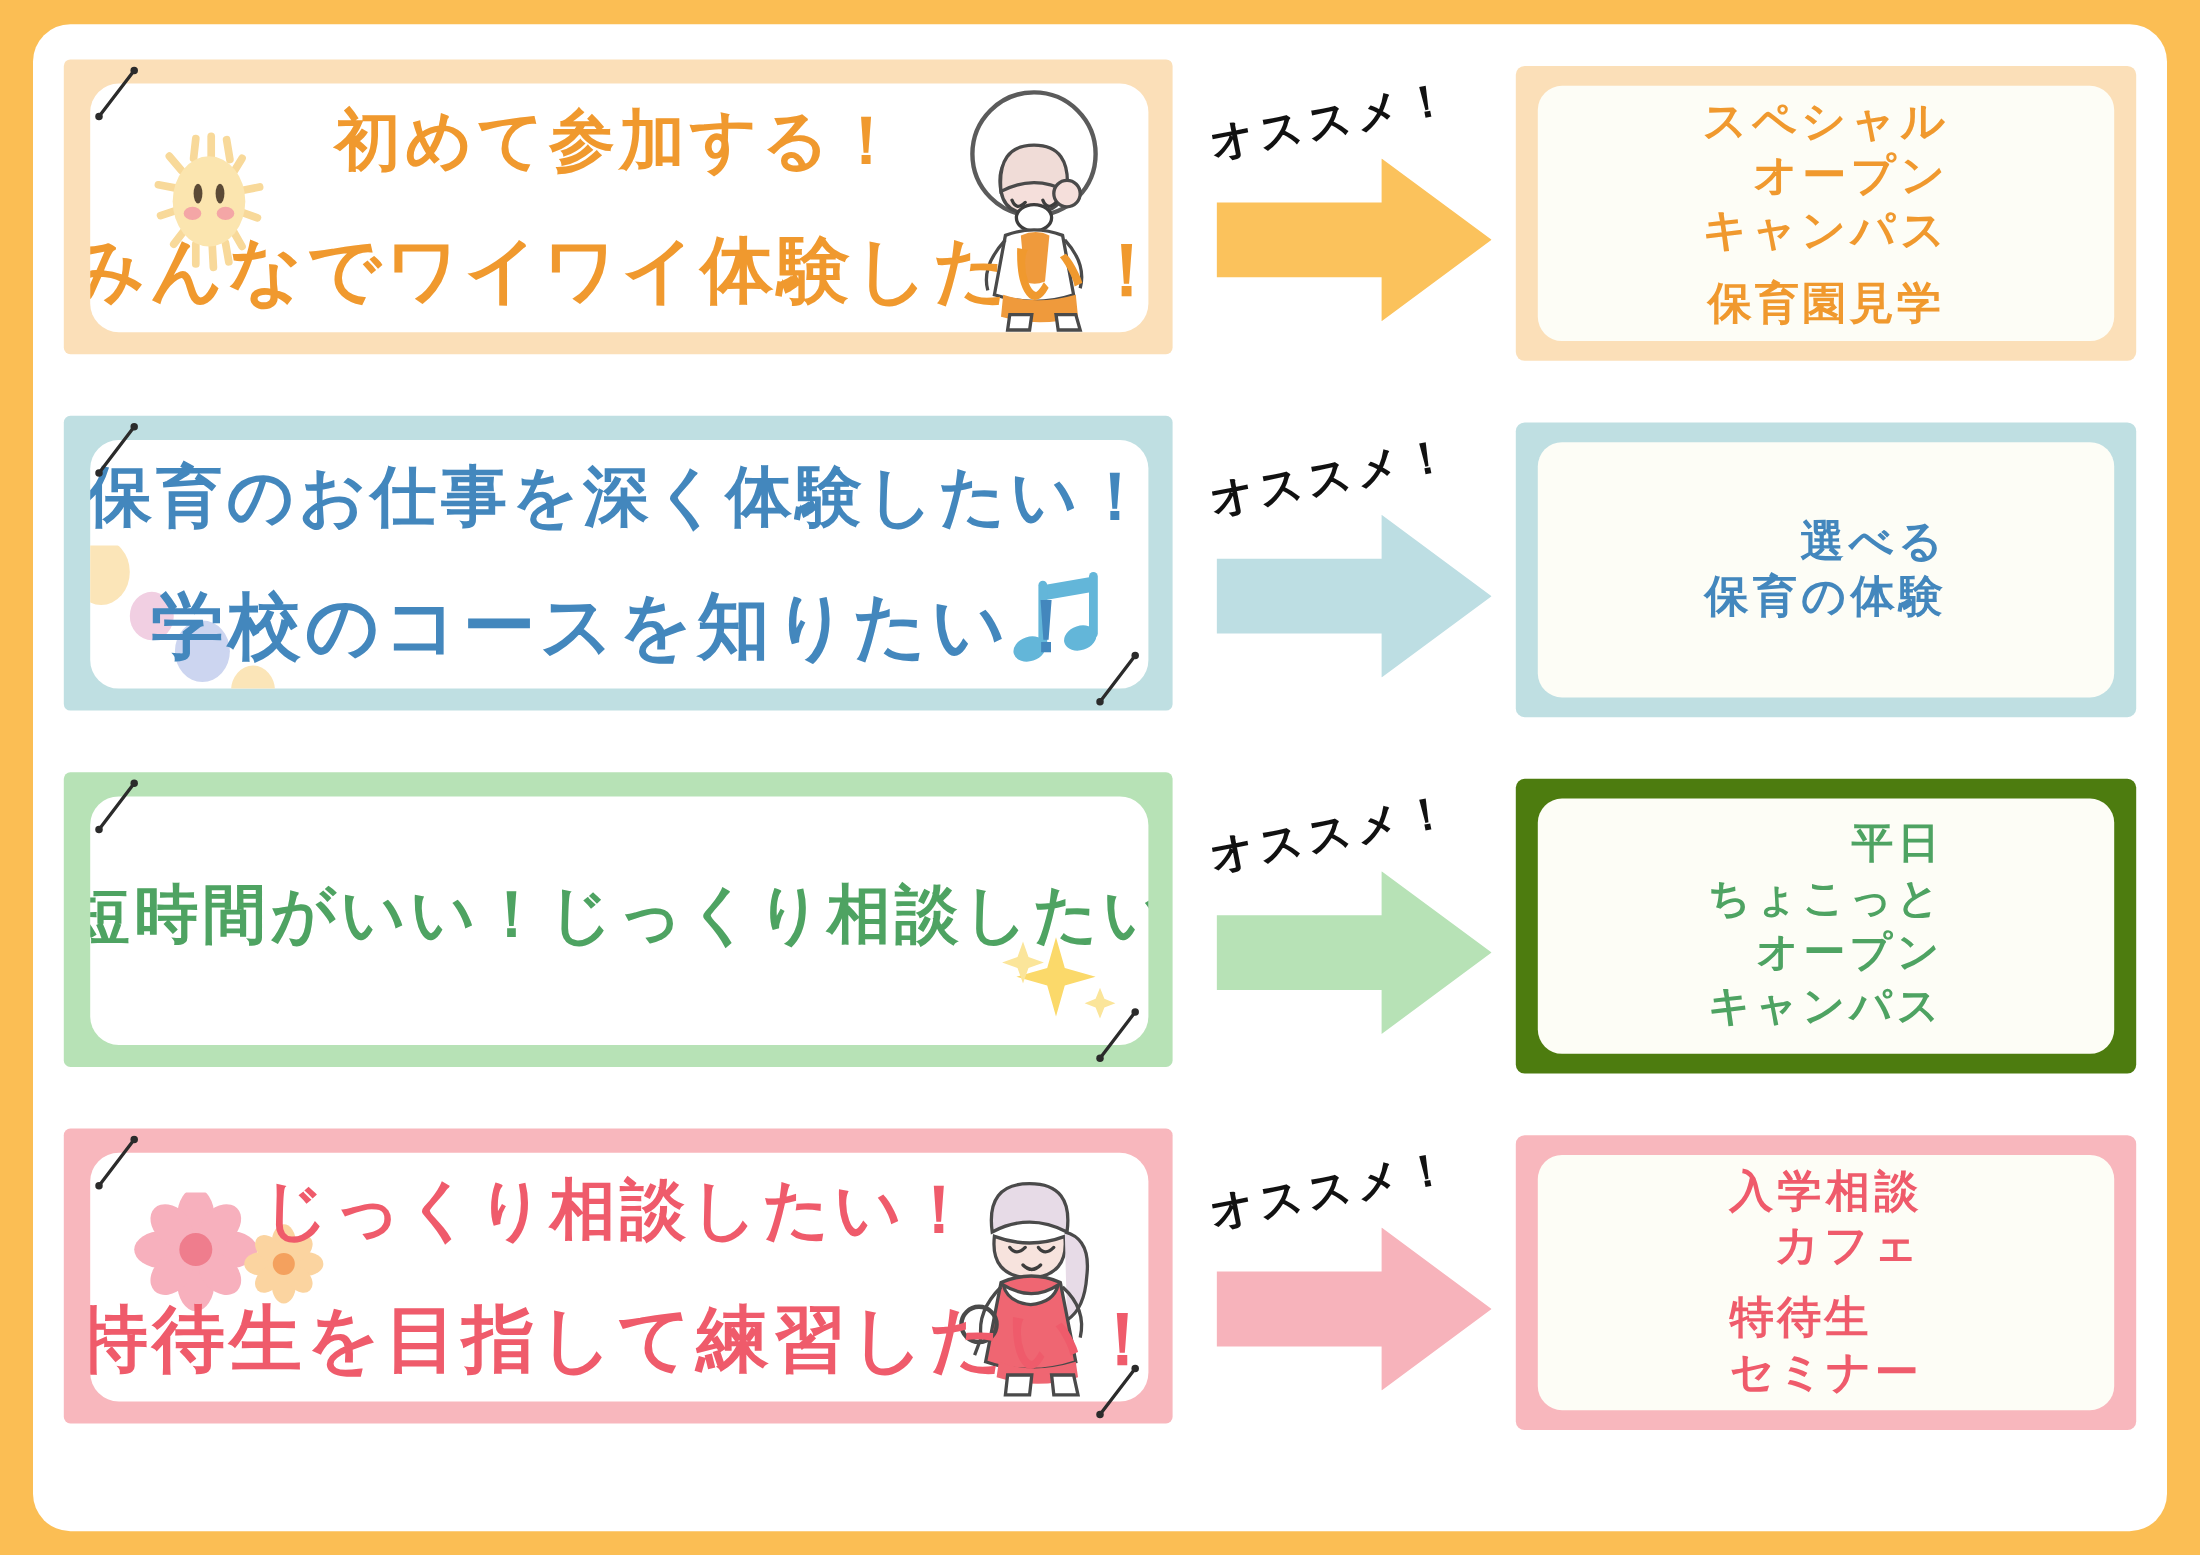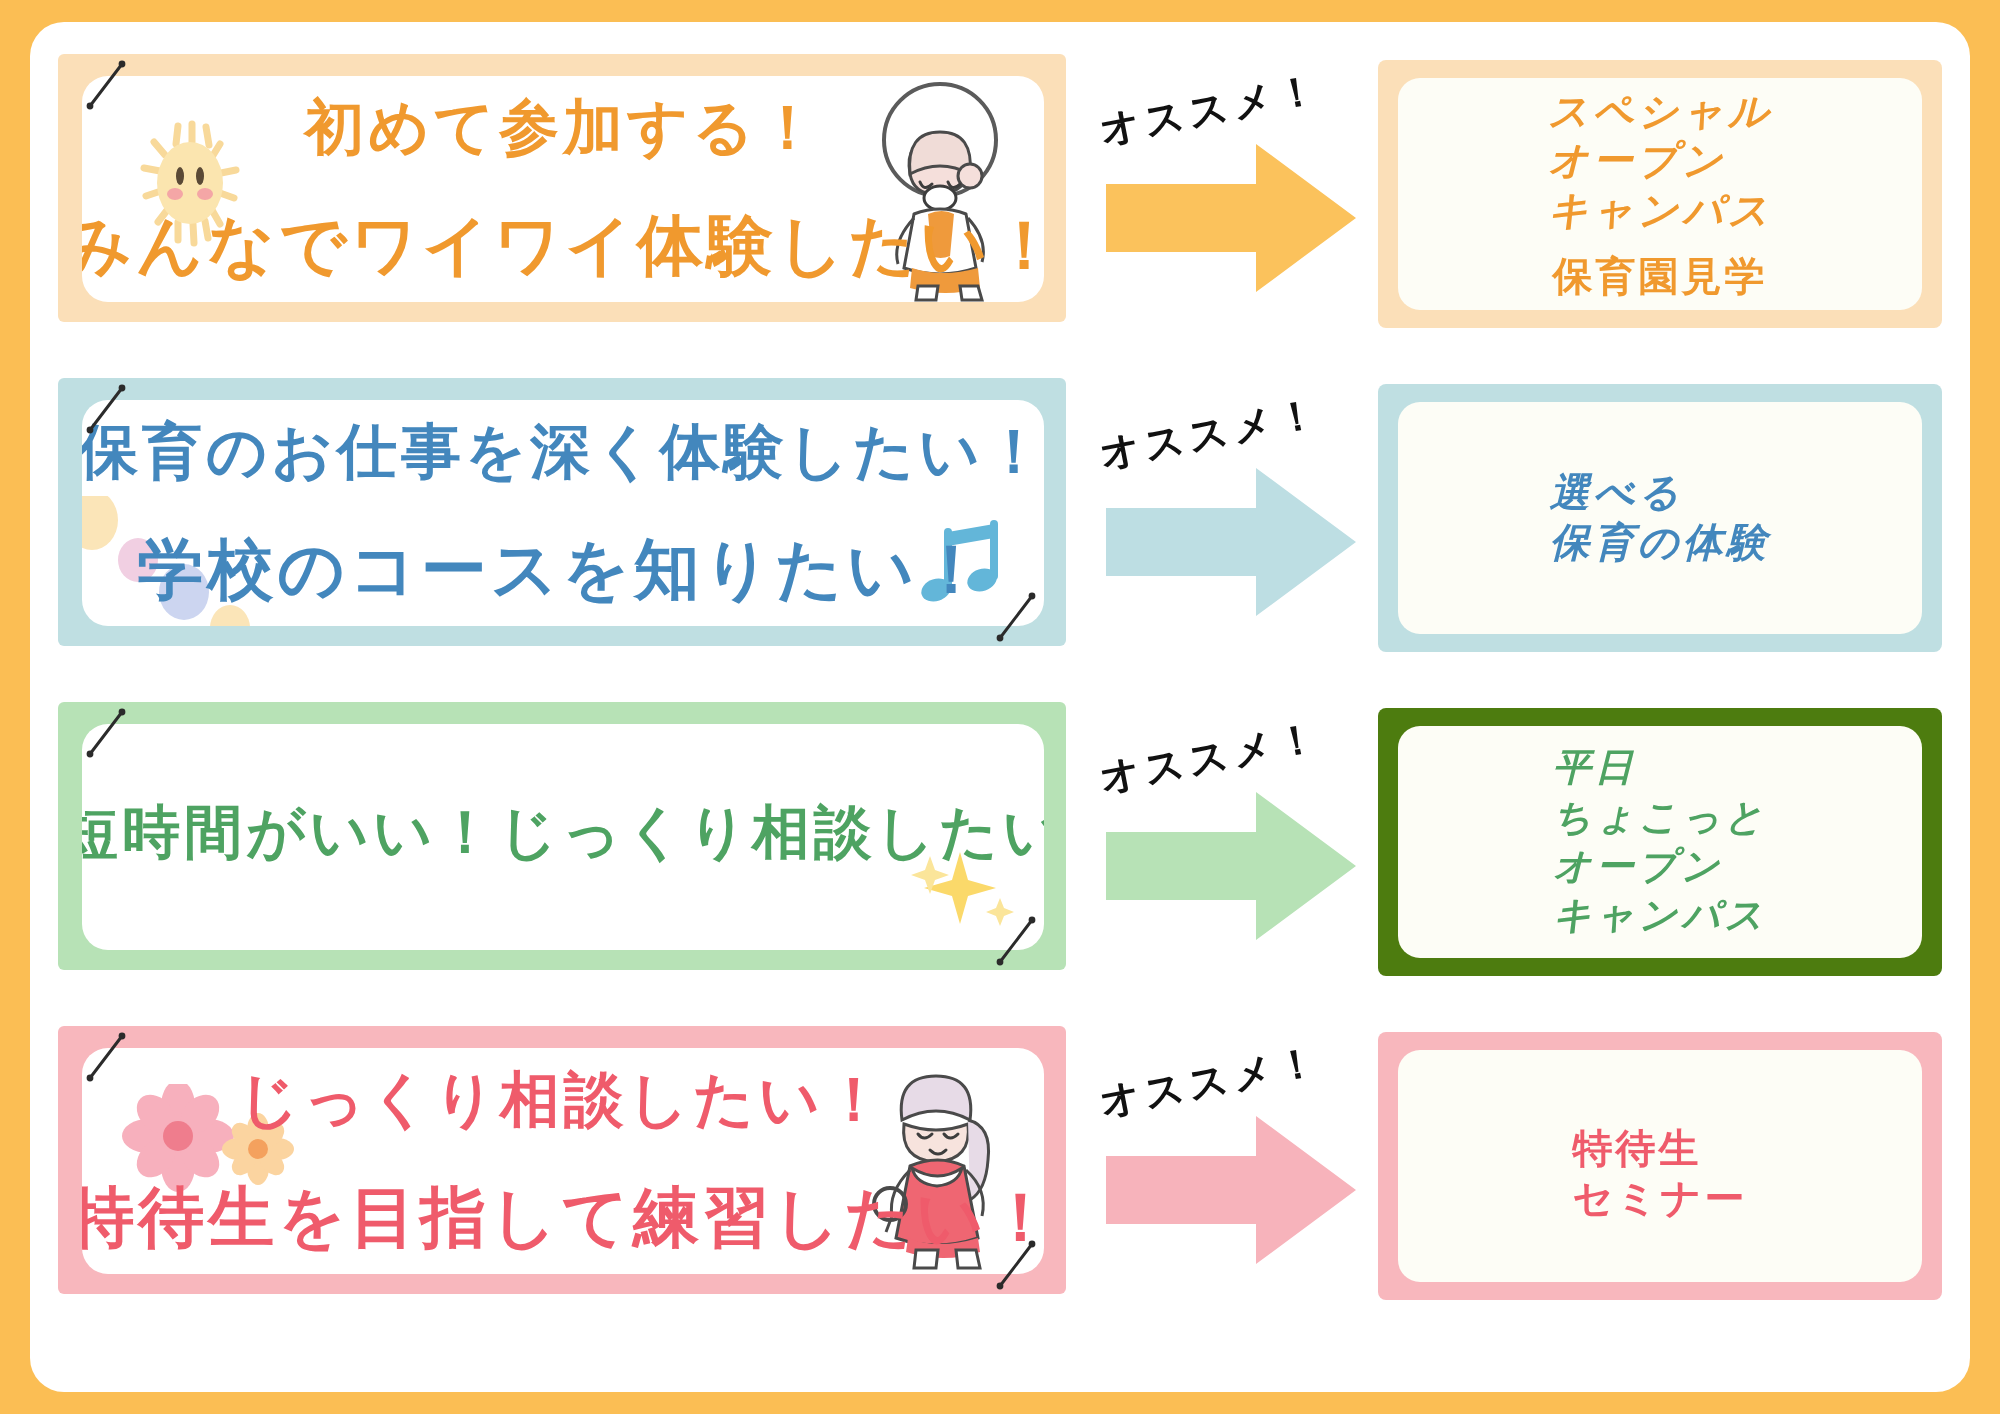--- a/index.html
+++ b/index.html
@@ -119,24 +119,23 @@
     display:flex;
     flex-direction:column;
     align-items:center;
     justify-content:center;
     padding:6px 8px;
   }
   .rtitle {
     font-size:40px;
     font-weight:700;
     line-height:1.24;
-    text-align:left;
+    text-align:right;
     letter-spacing:4px;
     white-space:pre-line;
-    font-style:italic;
   }
   .rsub {
     margin-top:10px;
     font-size:40px;
     font-weight:700;
     line-height:1.24;
     text-align:left;
     letter-spacing:3px;
     white-space:pre-line;
   }
@@ -385,20 +384,22 @@
 
       <div class="arrowbox">
         <div class="osusume">オススメ！</div>
         <svg class="arrow" viewBox="0 0 250 148">
           <path d="M0 40 H150 V0 L250 74 L150 148 V108 H0 Z" fill="#f7b3bb"></path>
         </svg>
       </div>
 
       <div class="result" style="background:#f8b7bd;">
         <div class="result-inner">
+          <div class="rtitle" style="color:#ef5b6b;">入学相談
+カフェ</div>
           <div class="rsub gap" style="color:#ef5b6b;">特待生
 セミナー</div>
         </div>
       </div>
     </div>
 
   </div>
 </div>
 
 </body></html>

